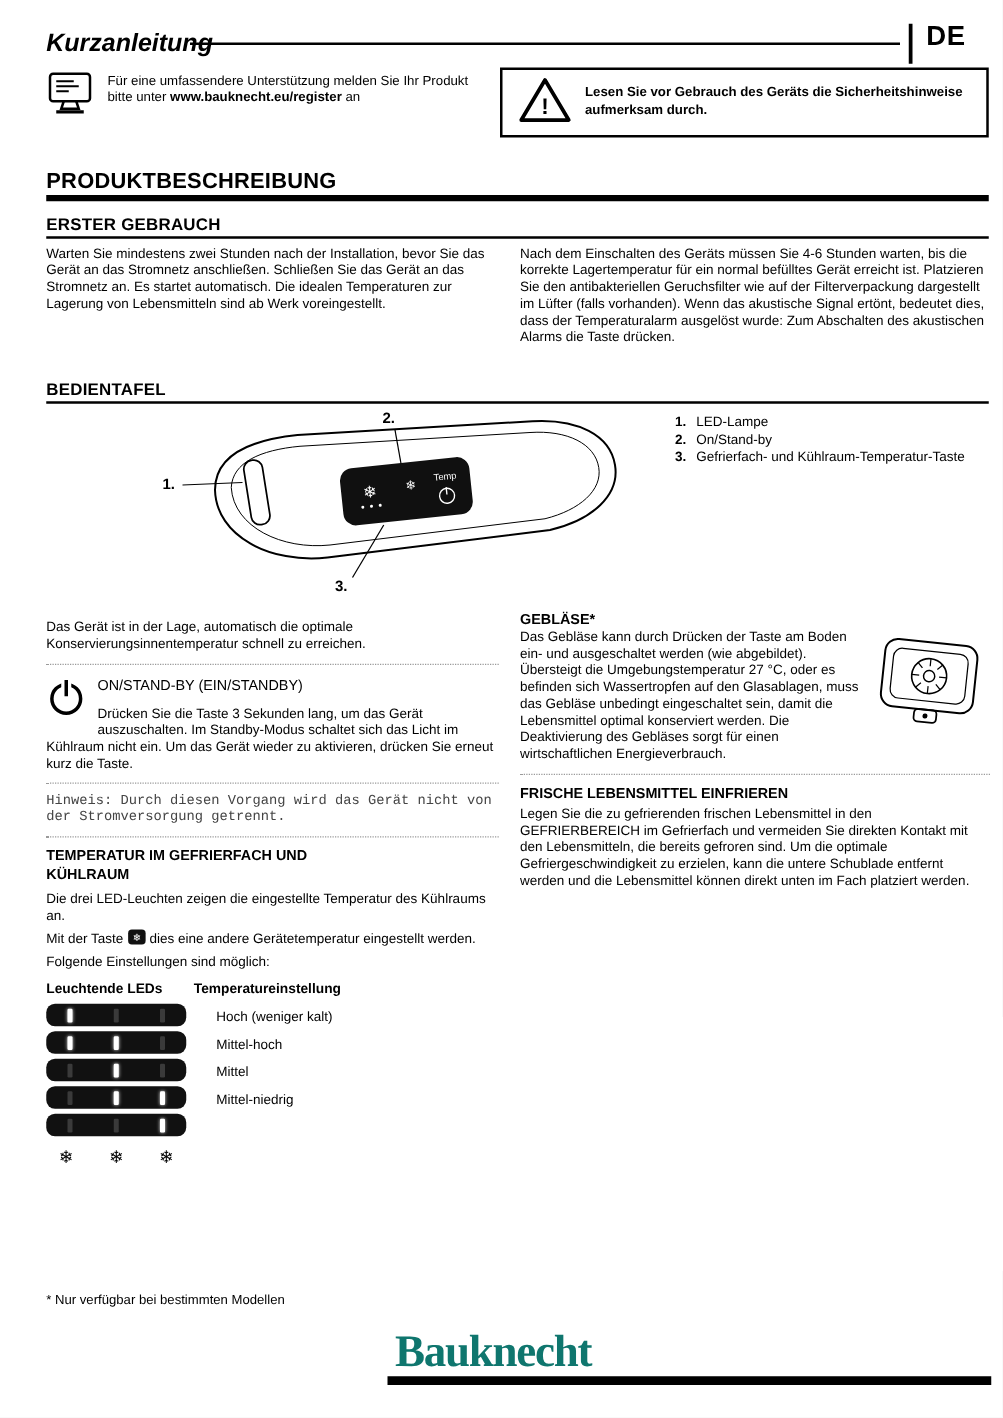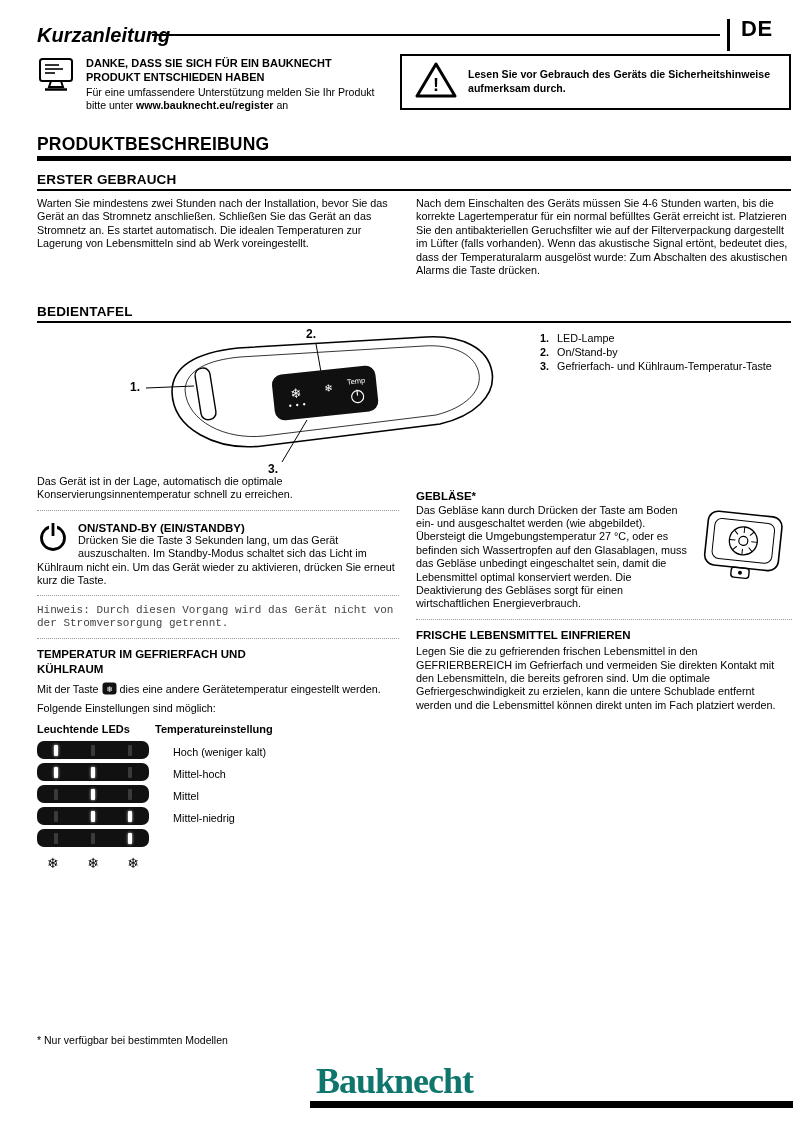--- a/index.html
+++ b/index.html
@@ -44,28 +44,28 @@
   .callout-1 { left:20px; top:52px; }
   .callout-2 { left:196px; top:-1px; }
   .callout-3 { left:158px; top:134px; }
 
   .legend { position:absolute; left:540px; top:331px; width:250px; font-size:10.8px; line-height:14px; }
   .legend-item { display:flex; }
   .legend-num { width:17px; font-weight:bold; flex:0 0 auto; }
   .legend-label { flex:1; }
 
   
-  .leftcol  { position:absolute; left:37px;  top:475px; width:362px; }
+  .leftcol  { position:absolute; left:37px;  top:496px; width:362px; }
   .rightcol { position:absolute; left:416px; top:489px; width:376px; }
   .dotted-sep { border-top:1.5px dotted #9a9a9a; margin:8px 0 8px 0; height:0; }
   .subhead { font-size:11.5px; font-weight:bold; line-height:14.5px; }
 
   .standby-block { overflow:hidden; }
   .power-icon-wrap { float:left; margin:1px 9px 2px 0; }
-  .standby-title { font-size:11.5px; font-weight:bold; margin-bottom:0; padding-top:3px; }
+  .standby-title { font-size:11.5px; font-weight:normal; margin-bottom:10px; padding-top:3px; }
 
   .note-text { font-size:11px; line-height:13px; color:#444;font-family:Liberation Mono, monospace; }
 
   .temp-head { max-width:225px; margin-bottom:6px; }
   .temp-p { margin-bottom:3px; }
   .temp-btn-icon { display:inline-block; vertical-align:-2px; }
 
   .led-table { display:flex; margin-top:6px; }
   .led-header { display:flex; font-size:11px; font-weight:bold; margin-top:8px; }
   .led-header .h1 { width:110px; }
@@ -104,21 +104,20 @@
       <svg width="40" height="36" viewBox="0 0 40 36">
         <rect x="3" y="2" width="32" height="22" rx="2.5" fill="none" stroke="#000" stroke-width="2"></rect>
         <line x1="8" y1="8" x2="22" y2="8" stroke="#000" stroke-width="1.6"></line>
         <line x1="8" y1="12" x2="26" y2="12" stroke="#000" stroke-width="1.6"></line>
         <line x1="8" y1="16" x2="18" y2="16" stroke="#000" stroke-width="1.6"></line>
         <path d="M14 24 L12 30 L26 30 L24 24" fill="none" stroke="#000" stroke-width="2"></path>
         <line x1="8" y1="32.5" x2="30" y2="32.5" stroke="#000" stroke-width="2.5"></line>
       </svg>
     </div>
     <div>
-      <div class="thanks-title">DANKE, DASS SIE SICH FÜR EIN BAUKNECHT PRODUKT ENTSCHIEDEN HABEN</div>
       <div class="thanks-body"><span>Für eine umfassendere Unterstützung melden Sie Ihr Produkt bitte unter </span><span class="thanks-link">www.bauknecht.eu/register</span><span> an</span></div>
     </div>
   </div>
 
   <div class="warnbox">
     <div>
       <svg width="44" height="40" viewBox="0 0 44 40">
         <path d="M22 4 L41 36 L3 36 Z" fill="none" stroke="#000" stroke-width="3" stroke-linejoin="round"></path>
         <text x="22" y="31" text-anchor="middle" font-size="18" font-weight="bold">!</text>
       </svg>
@@ -194,20 +193,21 @@
       <div class="body-text">Drücken Sie die Taste 3 Sekunden lang, um das Gerät auszuschalten. Im Standby-Modus schaltet sich das Licht im Kühlraum nicht ein. Um das Gerät wieder zu aktivieren, drücken Sie erneut kurz die Taste.</div>
     </div>
 
     <div class="dotted-sep"></div>
 
     <div class="note-text">Hinweis: Durch diesen Vorgang wird das Gerät nicht von der Stromversorgung getrennt.</div>
 
     <div class="dotted-sep"></div>
 
     <div class="subhead temp-head">TEMPERATUR IM GEFRIERFACH UND KÜHLRAUM</div>
+    <div class="body-text temp-p">Die drei LED-Leuchten zeigen die eingestellte Temperatur des Kühlraums an.</div>
     <div class="body-text temp-p">
       <span>Mit der Taste</span>
       <span class="temp-btn-icon"><svg width="15" height="13" viewBox="0 0 15 13">
             <rect x="0.5" y="0.5" width="14" height="12" rx="3" fill="#111"></rect>
             <text x="7.5" y="10" text-anchor="middle" font-size="8" fill="#fff">❄</text>
           </svg></span>
       <span>dies eine andere Gerätetemperatur eingestellt werden.</span>
     </div>
     <div class="body-text temp-p">Folgende Einstellungen sind möglich:</div>
 

